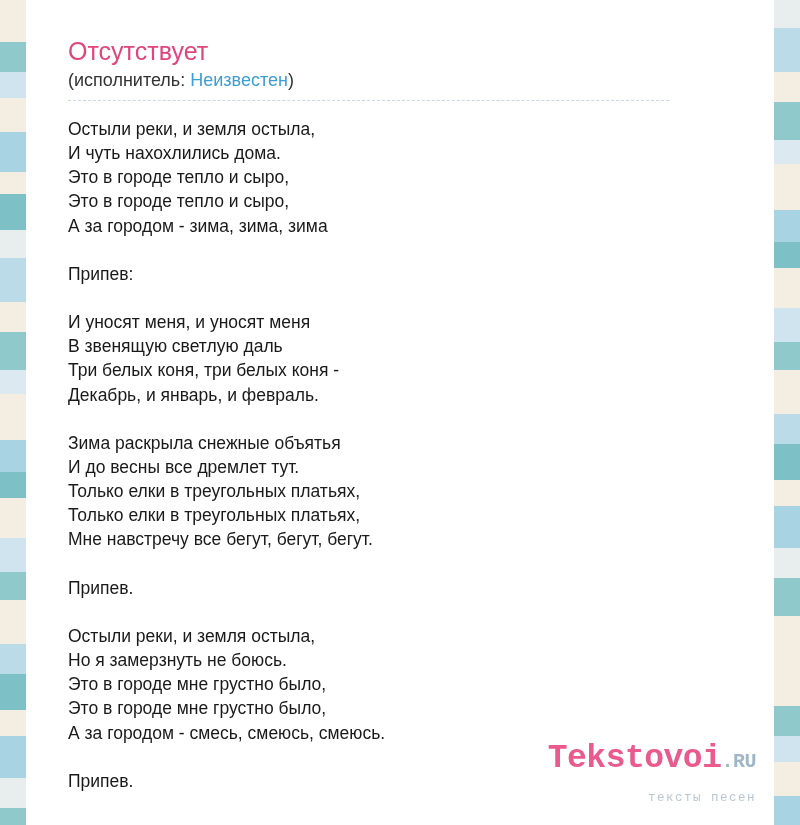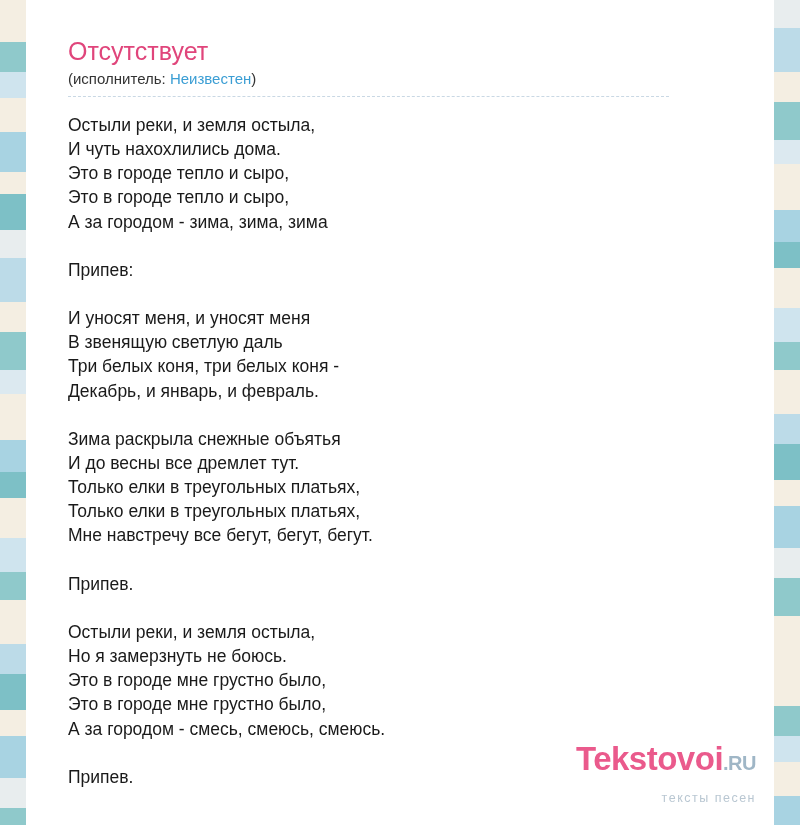--- a/index.html
+++ b/index.html
@@ -46,21 +46,21 @@
 
   .song-title {
     color: #e0457b;
     font-size: 25px;
     font-weight: normal;
     margin: 0 0 4px 0;
     line-height: 1.2;
   }
 
   .artist-line {
-    font-size: 15px;
+    font-size: 18px;
     color: #333333;
     padding-bottom: 9px;
     border-bottom: 1px dashed #c9d8e4;
     margin-bottom: 16px;
   }
   .artist-line a {
     color: #3b9ed4;
     text-decoration: none;
   }
 
@@ -71,20 +71,21 @@
     white-space: pre-wrap;
     word-wrap: break-word;
   }
 
   .watermark {
     position: absolute;
     right: 44px;
     bottom: 20px;
     text-align: right;
     user-select: none;
+    font-family: Liberation Mono, monospace;
   }
   .wm-main {
     font-size: 33px;
     font-weight: bold;
     color: #ea5a8c;
     letter-spacing: -0.5px;
     line-height: 1;
   }
   .wm-main .wm-ru {
     color: #9fb6c6;

